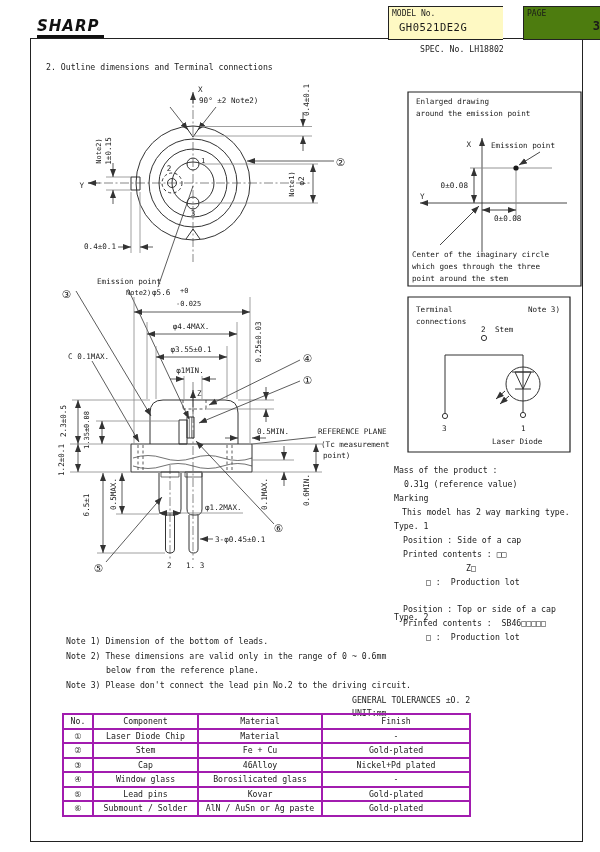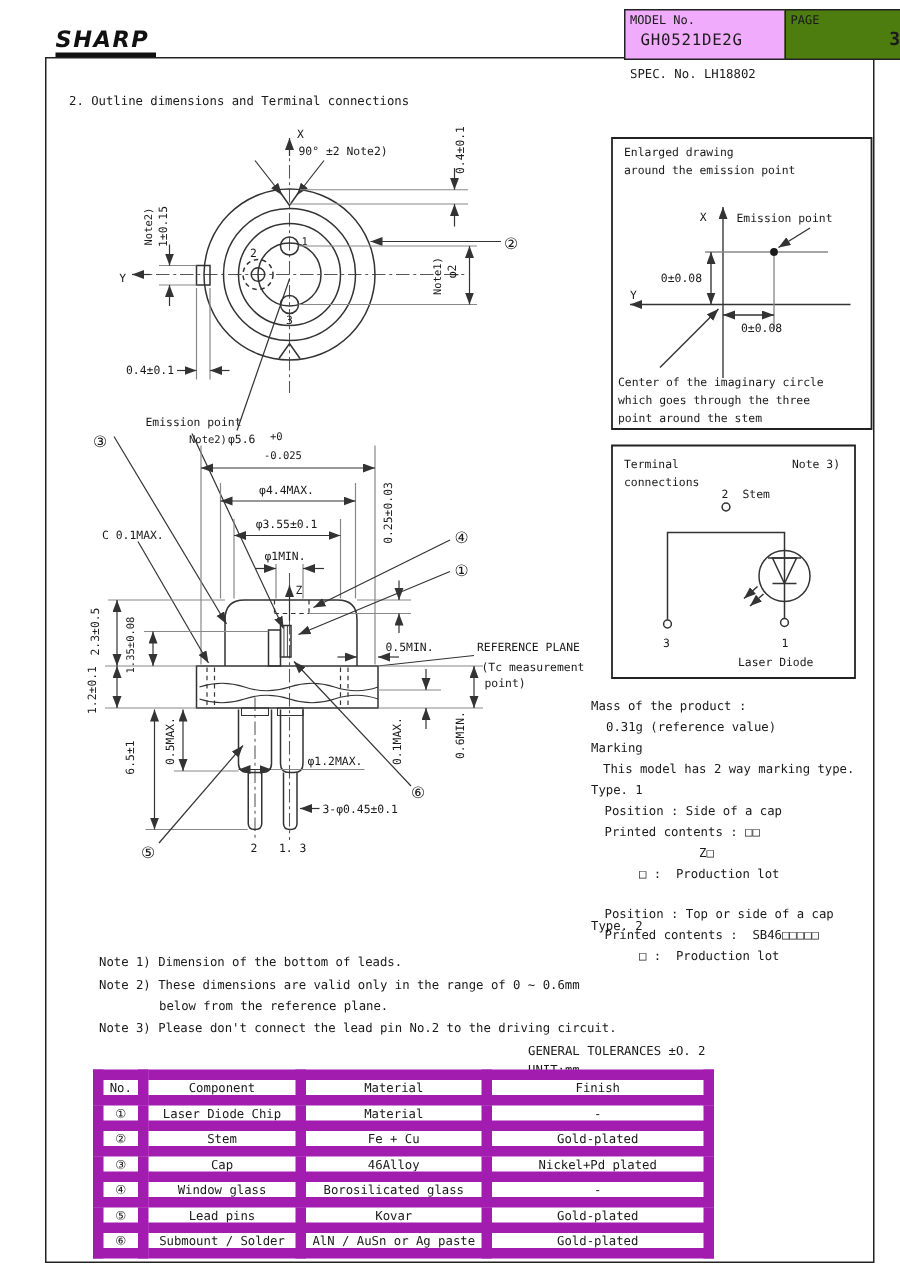--- a/index.html
+++ b/index.html
@@ -3,32 +3,32 @@
 <meta charset="utf-8">
 <style>
   * { margin:0; padding:0; box-sizing:border-box; }
   html,body { width:600px; height:852px; background:#ffffff; }
   body { font-family:"DejaVu Sans Mono","DejaVu Sans",monospace; color:#1a1a1a; position:relative; overflow:hidden; }
   .abs { position:absolute; }
   
   .frame { left:30px; top:38px; width:553px; height:804px; border:1.2px solid #222; }
   
   .logo { left:37px; top:18px; font-family:"DejaVu Sans",sans-serif; font-weight:900; font-style:italic; font-size:15px; letter-spacing:1px; color:#111; border-bottom:3px solid #111; padding:0 4px 0 0; line-height:17px;text-align:right; }
-  .modelbox { left:416px; top:6px; width:115px; height:34px; border:1.2px solid #222; border-right:none; background:#f0abfc; }
+  .modelbox { left:388px; top:6px; width:115px; height:34px; border:1.2px solid #222; border-right:none; background:#fef9c3; }
   .pagebox  { left:523px; top:6px; width:84px;  height:34px; border:1.2px solid #222; background:#4d7c0f; }
   .boxlabel { font-size:8px; padding:2px 0 0 3px; }
   .modelval { font-size:10.5px; padding:3px 0 0 10px; letter-spacing:.5px; }
   .pageval  { font-size:12px; font-weight:bold; text-align:right; padding:1px 6px 0 0; }
   .specno { left:420px; top:44px; font-size:8.5px; }
   .sectitle { left:46px; top:62px; font-size:9px; }
   
   .tline { position:absolute; font-size:8.2px; white-space:pre; }
   
   table.parts { position:absolute; left:62px; top:713px; width:407px; border-collapse:collapse; table-layout:fixed; }
-  table.parts th, table.parts td { border:7px solid #a21caf; font-size:8.2px; font-weight:normal; text-align:center; height:14.5px; padding:0; white-space:nowrap; overflow:hidden; }
+  table.parts th, table.parts td { border:2px solid #a21caf; font-size:8.2px; font-weight:normal; text-align:center; height:14.5px; padding:0; white-space:nowrap; overflow:hidden; }
   table.parts { border:1.5px solid #2a2a2a; }
   .cNo{width:30px}.cComp{width:105px}.cMat{width:124px}.cFin{width:148px}
   
   svg text { font-family:"DejaVu Sans Mono","DejaVu Sans",monospace; font-size:7.6px; fill:#1a1a1a; }
   svg text.big { font-size:10.5px; }
   svg text.sm { font-size:7px; }
   svg line, svg path, svg rect, svg circle, svg polyline { vector-effect:non-scaling-stroke; }
 </style>
 </head>
 <body>

